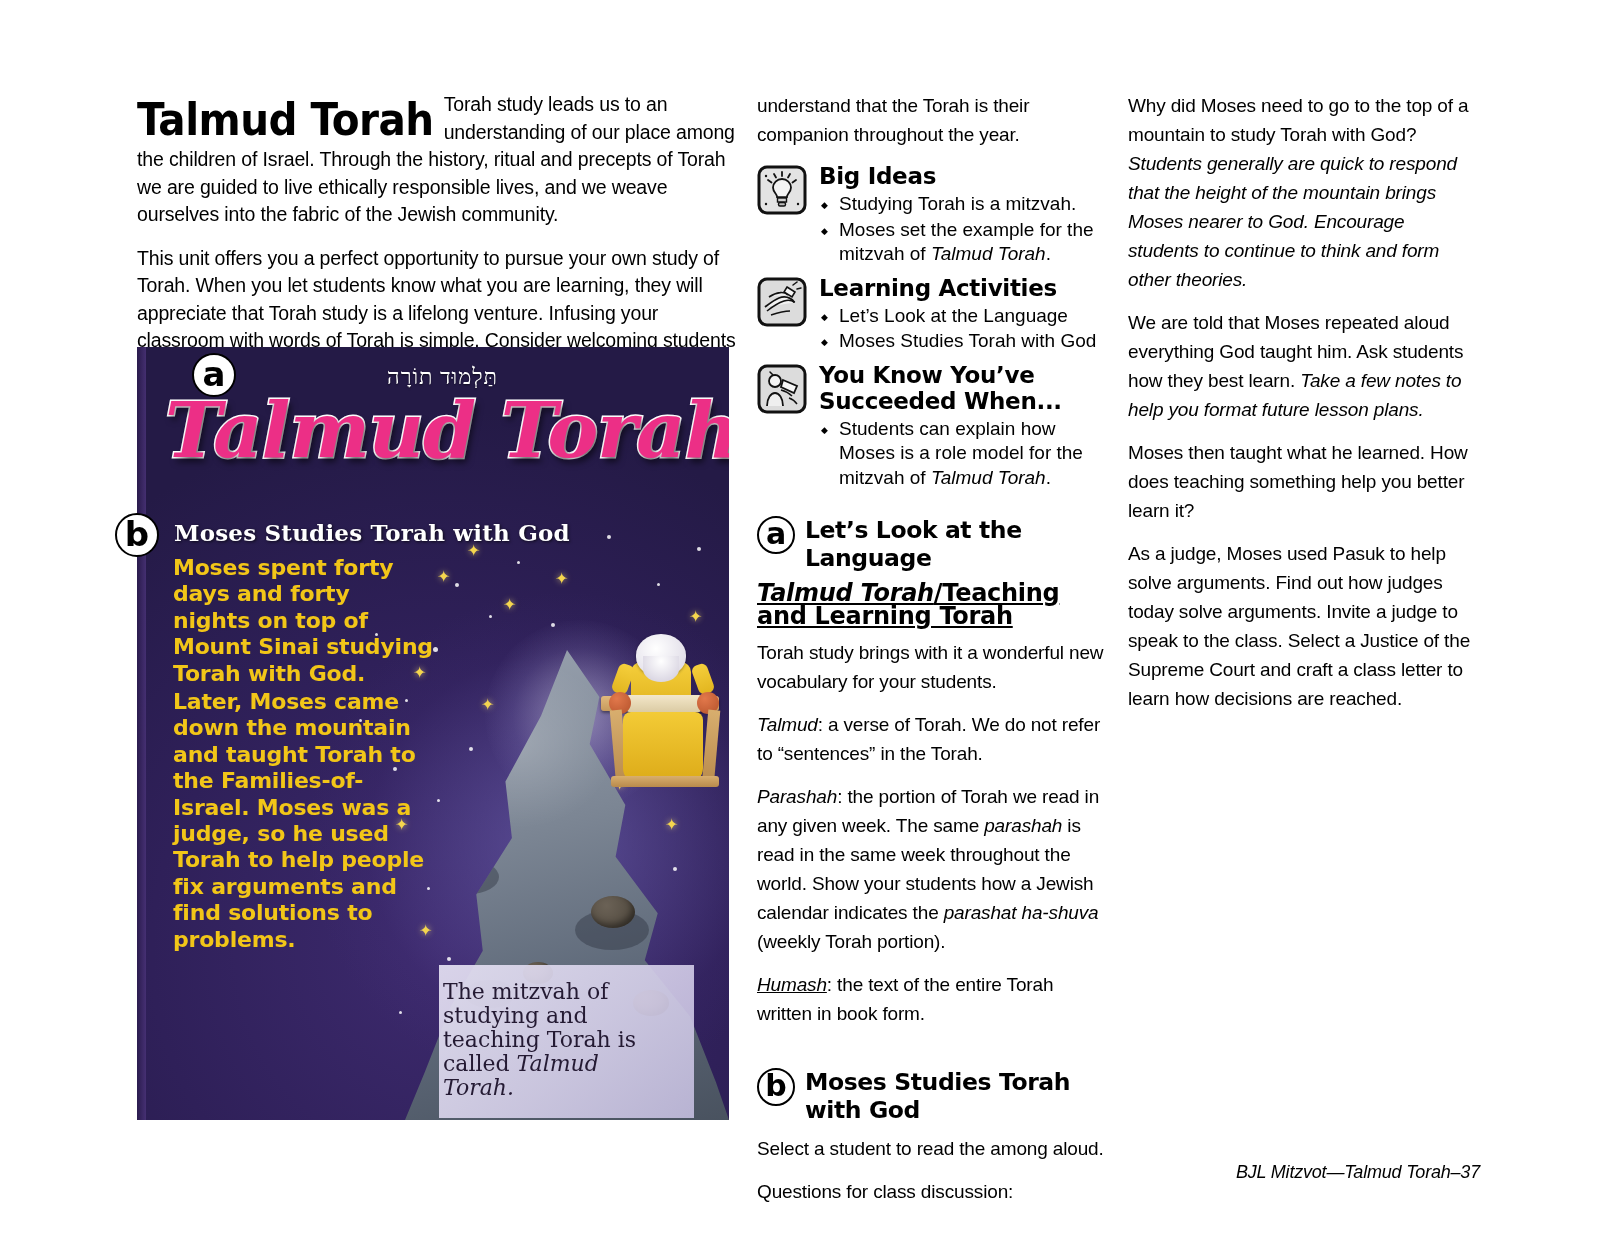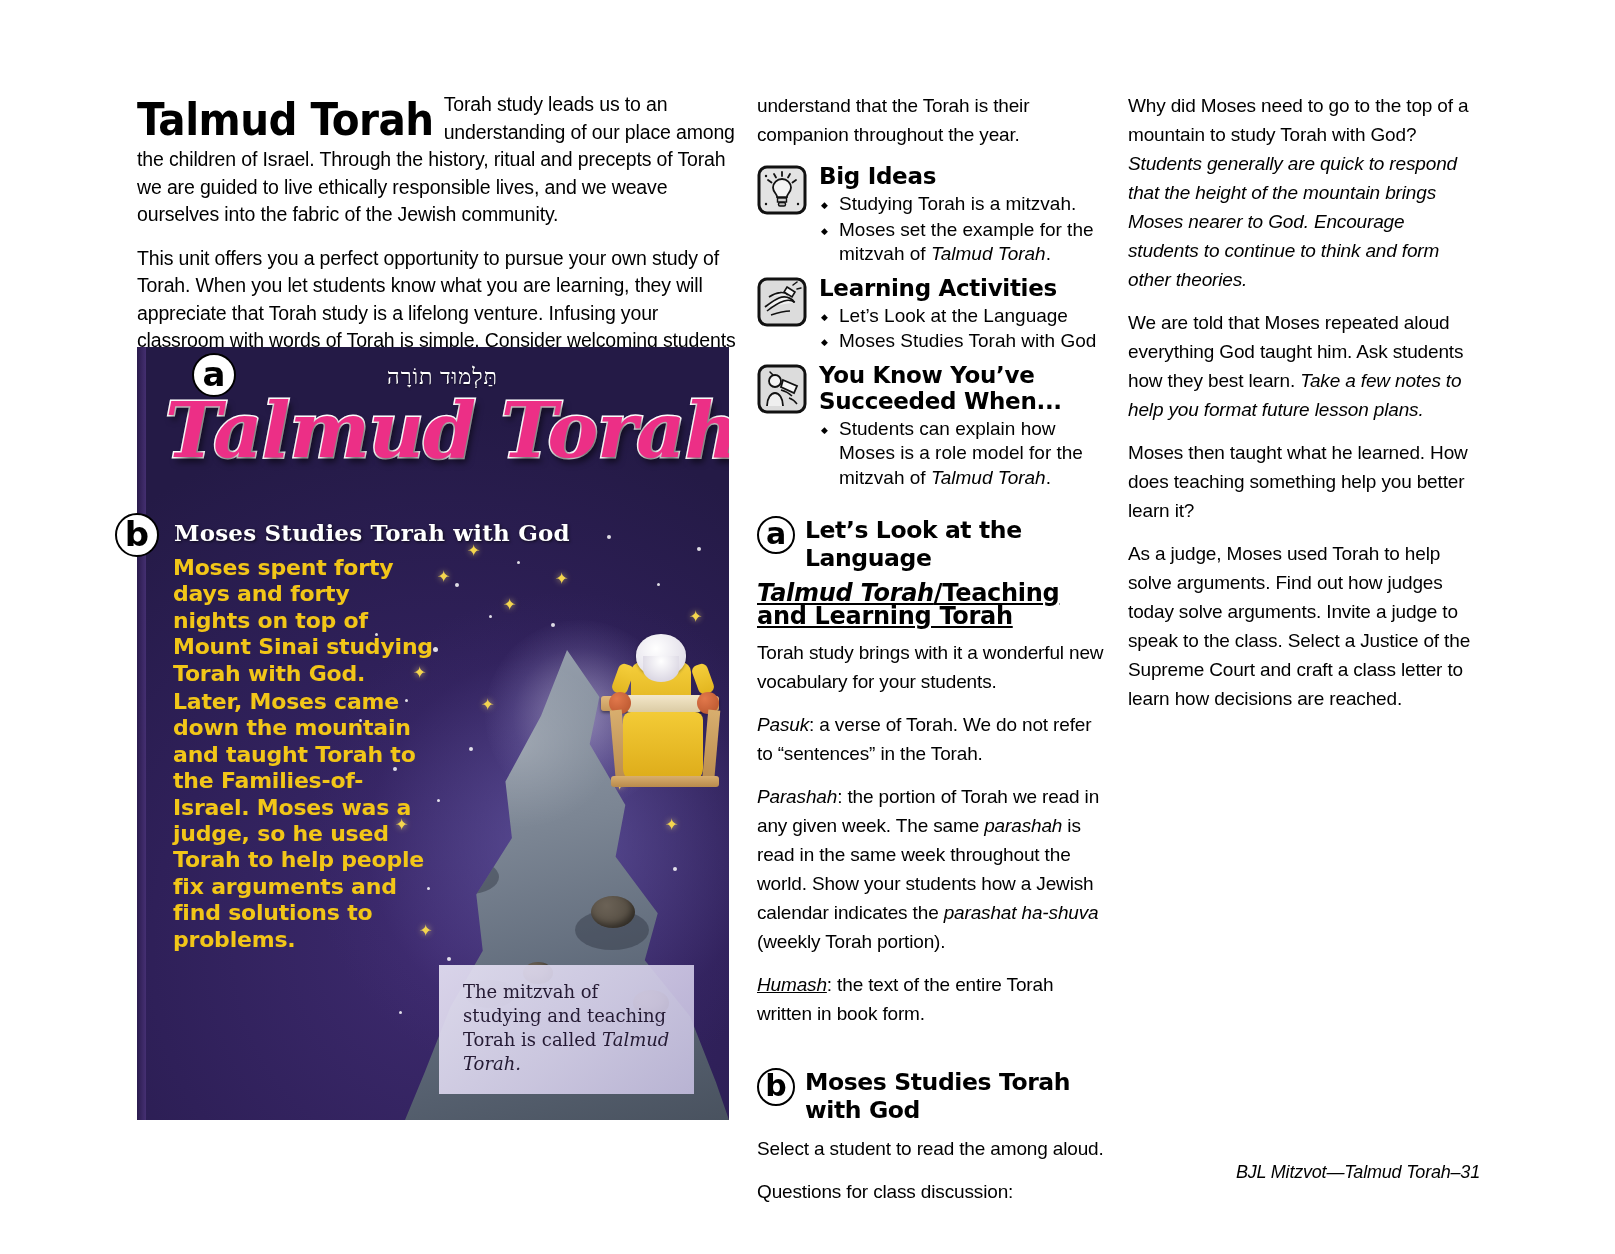--- a/index.html
+++ b/index.html
@@ -373,25 +373,25 @@
     background: linear-gradient(180deg,#f3e7c9,#dbcba4);
     border-radius: 2px;
   }
 
   
   .caption {
     position: absolute;
     left: 302px;
     top: 618px;
     width: 255px;
-    padding: 15px 18px 18px 24px;
+    padding: 15px 18px 18px 4px;
     background: linear-gradient(135deg, rgba(228,224,242,0.93) 0%, rgba(214,208,234,0.90) 55%, rgba(199,192,226,0.88) 100%);
     box-sizing: border-box;
     font-family: "DejaVu Serif", serif;
-    font-size: 18px;
+    font-size: 22px;
     line-height: 24px;
     color: #241a33;
   }
 
   
   .marker {
     position: absolute;
     width: 44px; height: 44px;
     border-radius: 50%;
     background: #ffffff;
@@ -600,21 +600,21 @@
       <div class="circle-letter">
         <span>a</span>
       </div>
       <div class="lettersec-title">Let’s Look at the Language</div>
     </div>
     <div class="subhead">
       <i>Talmud Torah</i><span>/Teaching and Learning Torah</span>
     </div>
     <p class="body">Torah study brings with it a wonderful new vocabulary for your students.</p>
     <p class="body">
-      <i>Pasuk</i><span>: a verse of Torah. We do not refer to “sentences” in the Torah.</span>
+      <i>Talmud</i><span>: a verse of Torah. We do not refer to “sentences” in the Torah.</span>
     </p>
     <p class="body">
       <i>Parashah</i><span>: the portion of Torah we read in any given week. The same </span><i>parashah</i><span> is read in the same week throughout the world. Show your students how a Jewish calendar indicates the </span><i>parashat ha-shuva</i><span> (weekly Torah portion).</span>
     </p>
     <p class="body">
       <i class="und">Humash</i><span>: the text of the entire Torah written in book form.</span>
     </p>
 
     <div class="lettersec" style="margin-top:40px;">
       <div class="circle-letter">
@@ -630,19 +630,19 @@
     <p class="body">
       <span>Why did Moses need to go to the top of a mountain to study Torah with God? </span><i>Students generally are quick to respond that the height of the mountain brings Moses nearer to God. Encourage students to continue to think and form other theories.</i>
     </p>
     <p class="body">
       <span>We are told that Moses repeated aloud everything God taught him. Ask students how they best learn. </span><i>Take a few notes to help you format future lesson plans.</i>
     </p>
     <p class="body">
       <span>Moses then taught what he learned. How does teaching something help you better learn it?</span>
     </p>
     <p class="body">
-      <span>As a judge, Moses used Torah to help solve arguments. Find out how judges today solve arguments. Invite a judge to speak to the class. Select a Justice of the Supreme Court and craft a class letter to learn how decisions are reached.</span>
+      <span>As a judge, Moses used Pasuk to help solve arguments. Find out how judges today solve arguments. Invite a judge to speak to the class. Select a Justice of the Supreme Court and craft a class letter to learn how decisions are reached.</span>
     </p>
   </div>
 
-  <div class="footer">BJL Mitzvot—Talmud Torah–31</div>
+  <div class="footer">BJL Mitzvot—Talmud Torah–37</div>
 
 </div>
 
 </body></html>

